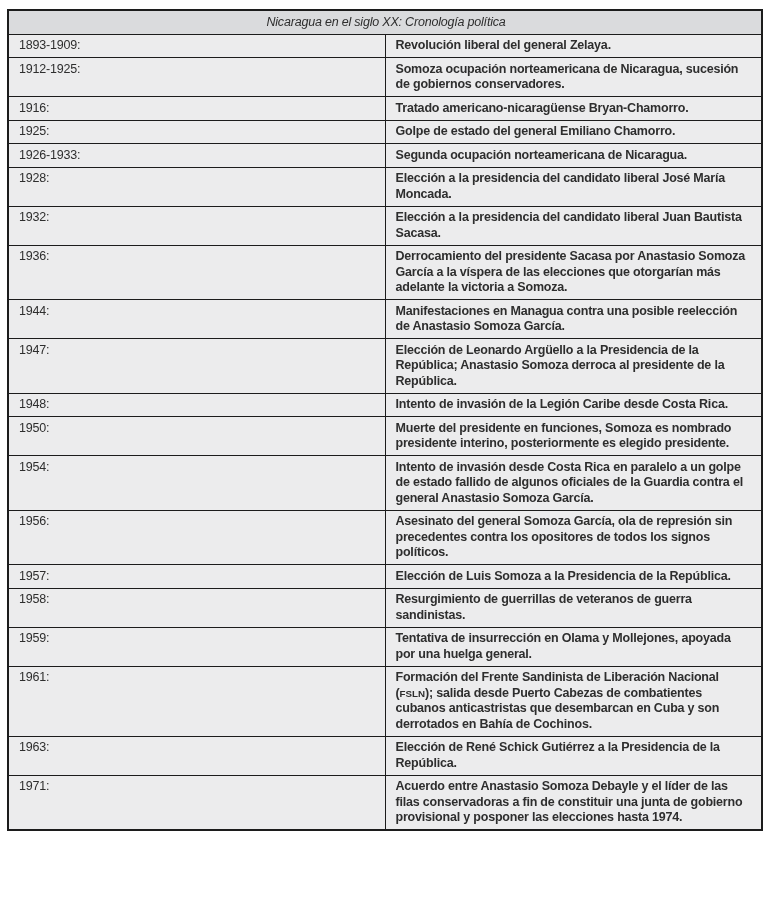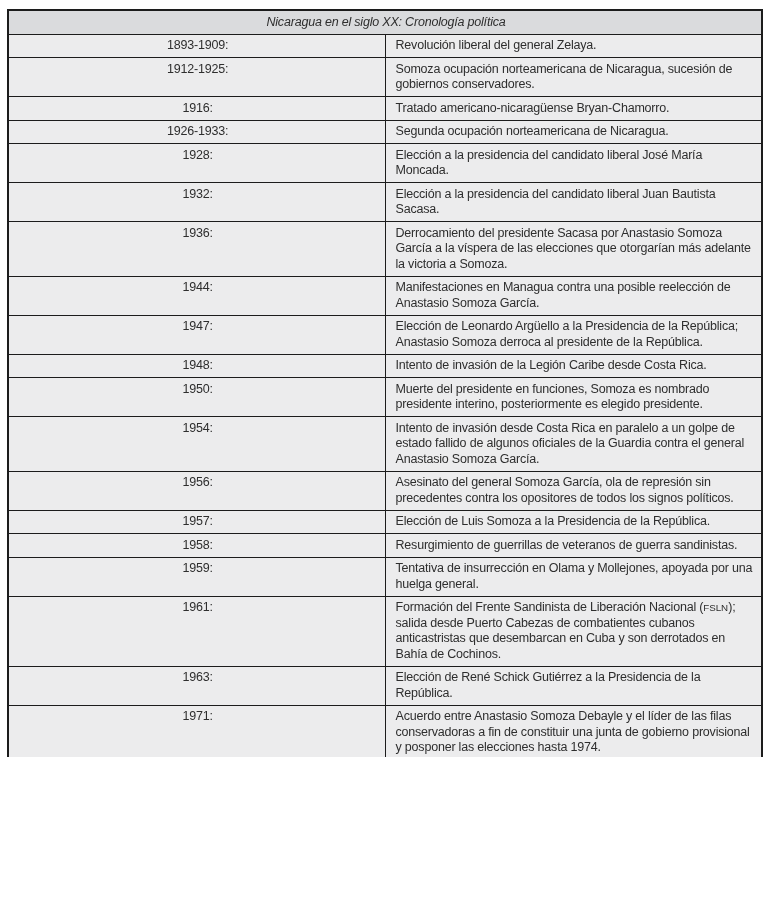--- a/index.html
+++ b/index.html
@@ -3,21 +3,21 @@
 <meta charset="utf-8">
 <style>
   html, body {
     margin: 0;
     padding: 0;
     background: #ffffff;
   }
   .page {
     position: relative;
     width: 770px;
-    height: 757px;
+    height: 900px;
     background: var(--page-bg, #ffffff);
     font-family: "Liberation Sans", sans-serif;
     overflow: hidden;
   }
   table.chronology {
     position: absolute;
     left: 7px;
     top: 9px;
     width: 756px;
     border-collapse: collapse;
@@ -41,24 +41,24 @@
     letter-spacing: 0.2px;
     background: var(--title-bg, #dadbdd);
     padding: 4px 8px;
     vertical-align: middle;
   }
   td.year-cell {
     width: 84px; 
     padding-left: 11px;
     padding-right: 7px;
     white-space: nowrap;
-    text-align: center;
   }
   td.event-cell {
     width: auto;
+    font-weight: bold;
   }
   .sc {
     font-size: 0.78em;
     letter-spacing: 0;
   }
 </style>
 </head>
 <body>
 
 <div class="page">
@@ -72,20 +72,24 @@
           <td class="year-cell">1893-1909:</td>
           <td class="event-cell">Revolución liberal del general Zelaya.</td>
         </tr>
         <tr>
           <td class="year-cell">1912-1925:</td>
           <td class="event-cell">Somoza ocupación norteamericana de Nicaragua, sucesión de gobiernos conservadores.</td>
         </tr>
         <tr>
           <td class="year-cell">1916:</td>
           <td class="event-cell">Tratado americano-nicaragüense Bryan-Chamorro.</td>
+        </tr>
+        <tr>
+          <td class="year-cell">1925:</td>
+          <td class="event-cell">Golpe de estado del general Emiliano Chamorro.</td>
         </tr>
         <tr>
           <td class="year-cell">1926-1933:</td>
           <td class="event-cell">Segunda ocupación norteamericana de Nicaragua.</td>
         </tr>
         <tr>
           <td class="year-cell">1928:</td>
           <td class="event-cell">Elección a la presidencia del candidato liberal José María Moncada.</td>
         </tr>
         <tr>

